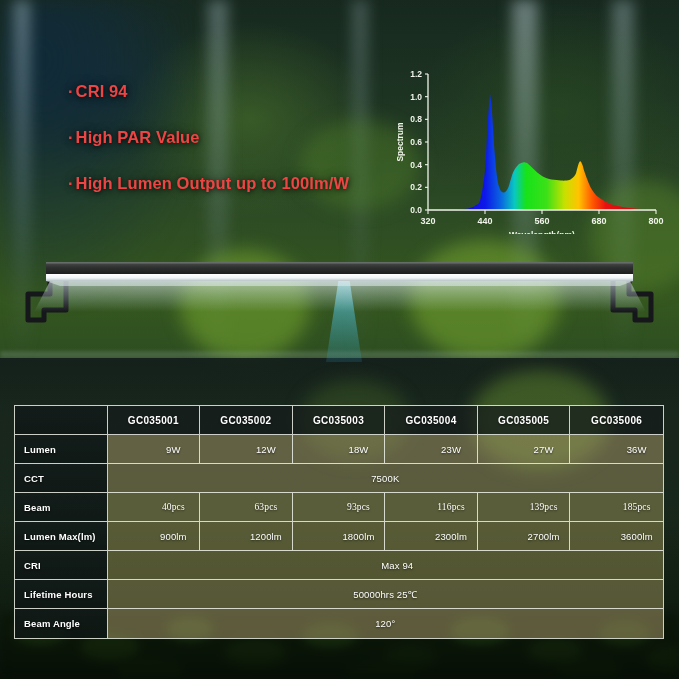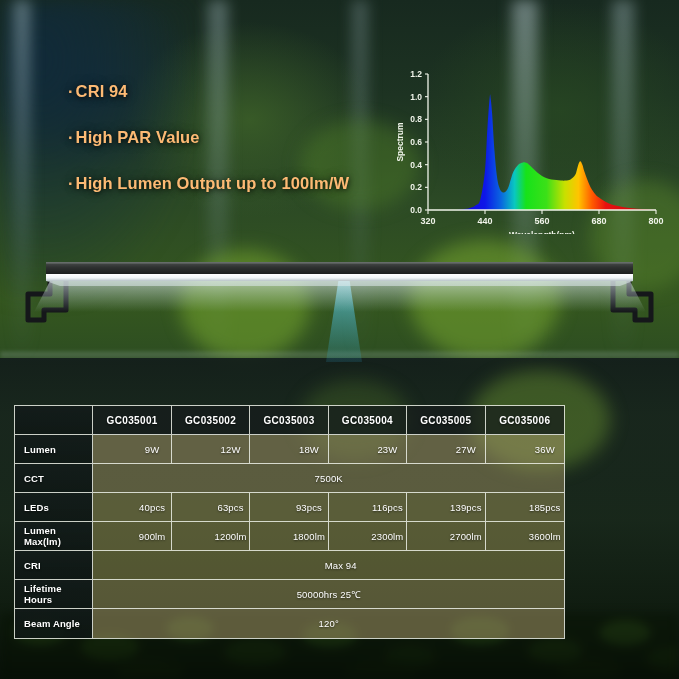--- a/index.html
+++ b/index.html
@@ -95,21 +95,21 @@
 
   
   .bullets {
     position: absolute;
     left: 68px;
     top: 82px;
     width: 320px;
     z-index: 12;
   }
   .bullet {
-    color: #fdba74;
+    color: #ef4444;
     font-size: 16.5px;
     font-weight: 700;
     letter-spacing: 0.1px;
     margin-bottom: 27px;
     text-shadow: 0 1px 5px rgba(0,0,0,0.75), 0 0 12px rgba(0,0,0,0.4);
     white-space: nowrap;
   }
   .bullet .dot { margin-right: 2px; }
 
   
@@ -124,21 +124,21 @@
   .chart svg { display: block; }
 
   
   .fixture { position: absolute; left: 0; top: 250px; width: 679px; height: 115px; z-index: 11; }
 
   
   .spec-table {
     position: absolute;
     left: 14px;
     top: 405px;
-    width: 551px;
+    width: 650px;
     border-collapse: separate;
     border-spacing: 0;
     z-index: 14;
     table-layout: fixed;
     border: 1.5px solid rgba(236,240,230,0.85);
   }
   .spec-table td {
     border-right: 1.5px solid rgba(236,240,230,0.85);
     border-bottom: 1.5px solid rgba(236,240,230,0.85);
     height: 29px;
@@ -172,21 +172,21 @@
   td.cell {
     background: rgba(176,158,104,0.46);
     padding-left: 40px;
   }
   td.merged {
     background: rgba(176,158,104,0.46);
   }
   
   tr.r-power td.cell { background: rgba(172,156,108,0.50); }
   tr.r-cct  td.merged { background: rgba(170,154,104,0.46); }
-  tr.r-leds td.cell { background: rgba(168,156,94,0.46); }
+  tr.r-leds td.cell { background: rgba(168,156,94,0.46); font-family: Liberation Serif, serif; }
   tr.r-lum  td.cell { background: rgba(164,152,88,0.46); }
   tr.r-cri  td.merged { background: rgba(160,150,84,0.46); padding-left: 24px; }
   tr.r-life td.merged { background: rgba(166,152,96,0.48); }
   tr.r-beam td.merged { background: rgba(176,160,110,0.50); }
 </style>
 </head>
 <body>
 
 <div id="page">
 
@@ -363,21 +363,21 @@
           <td class="cell">18W</td>
           <td class="cell">23W</td>
           <td class="cell">27W</td>
           <td class="cell">36W</td>
         </tr>
         <tr class="r-cct">
           <td class="rowlabel">CCT</td>
           <td class="merged" colspan="6">7500K</td>
         </tr>
         <tr class="r-leds">
-          <td class="rowlabel">LEDs</td>
+          <td class="rowlabel">Beam</td>
           <td class="cell">40pcs</td>
           <td class="cell">63pcs</td>
           <td class="cell">93pcs</td>
           <td class="cell">116pcs</td>
           <td class="cell">139pcs</td>
           <td class="cell">185pcs</td>
         </tr>
         <tr class="r-lum">
           <td class="rowlabel">Lumen Max(lm)</td>
           <td class="cell">900lm</td>

